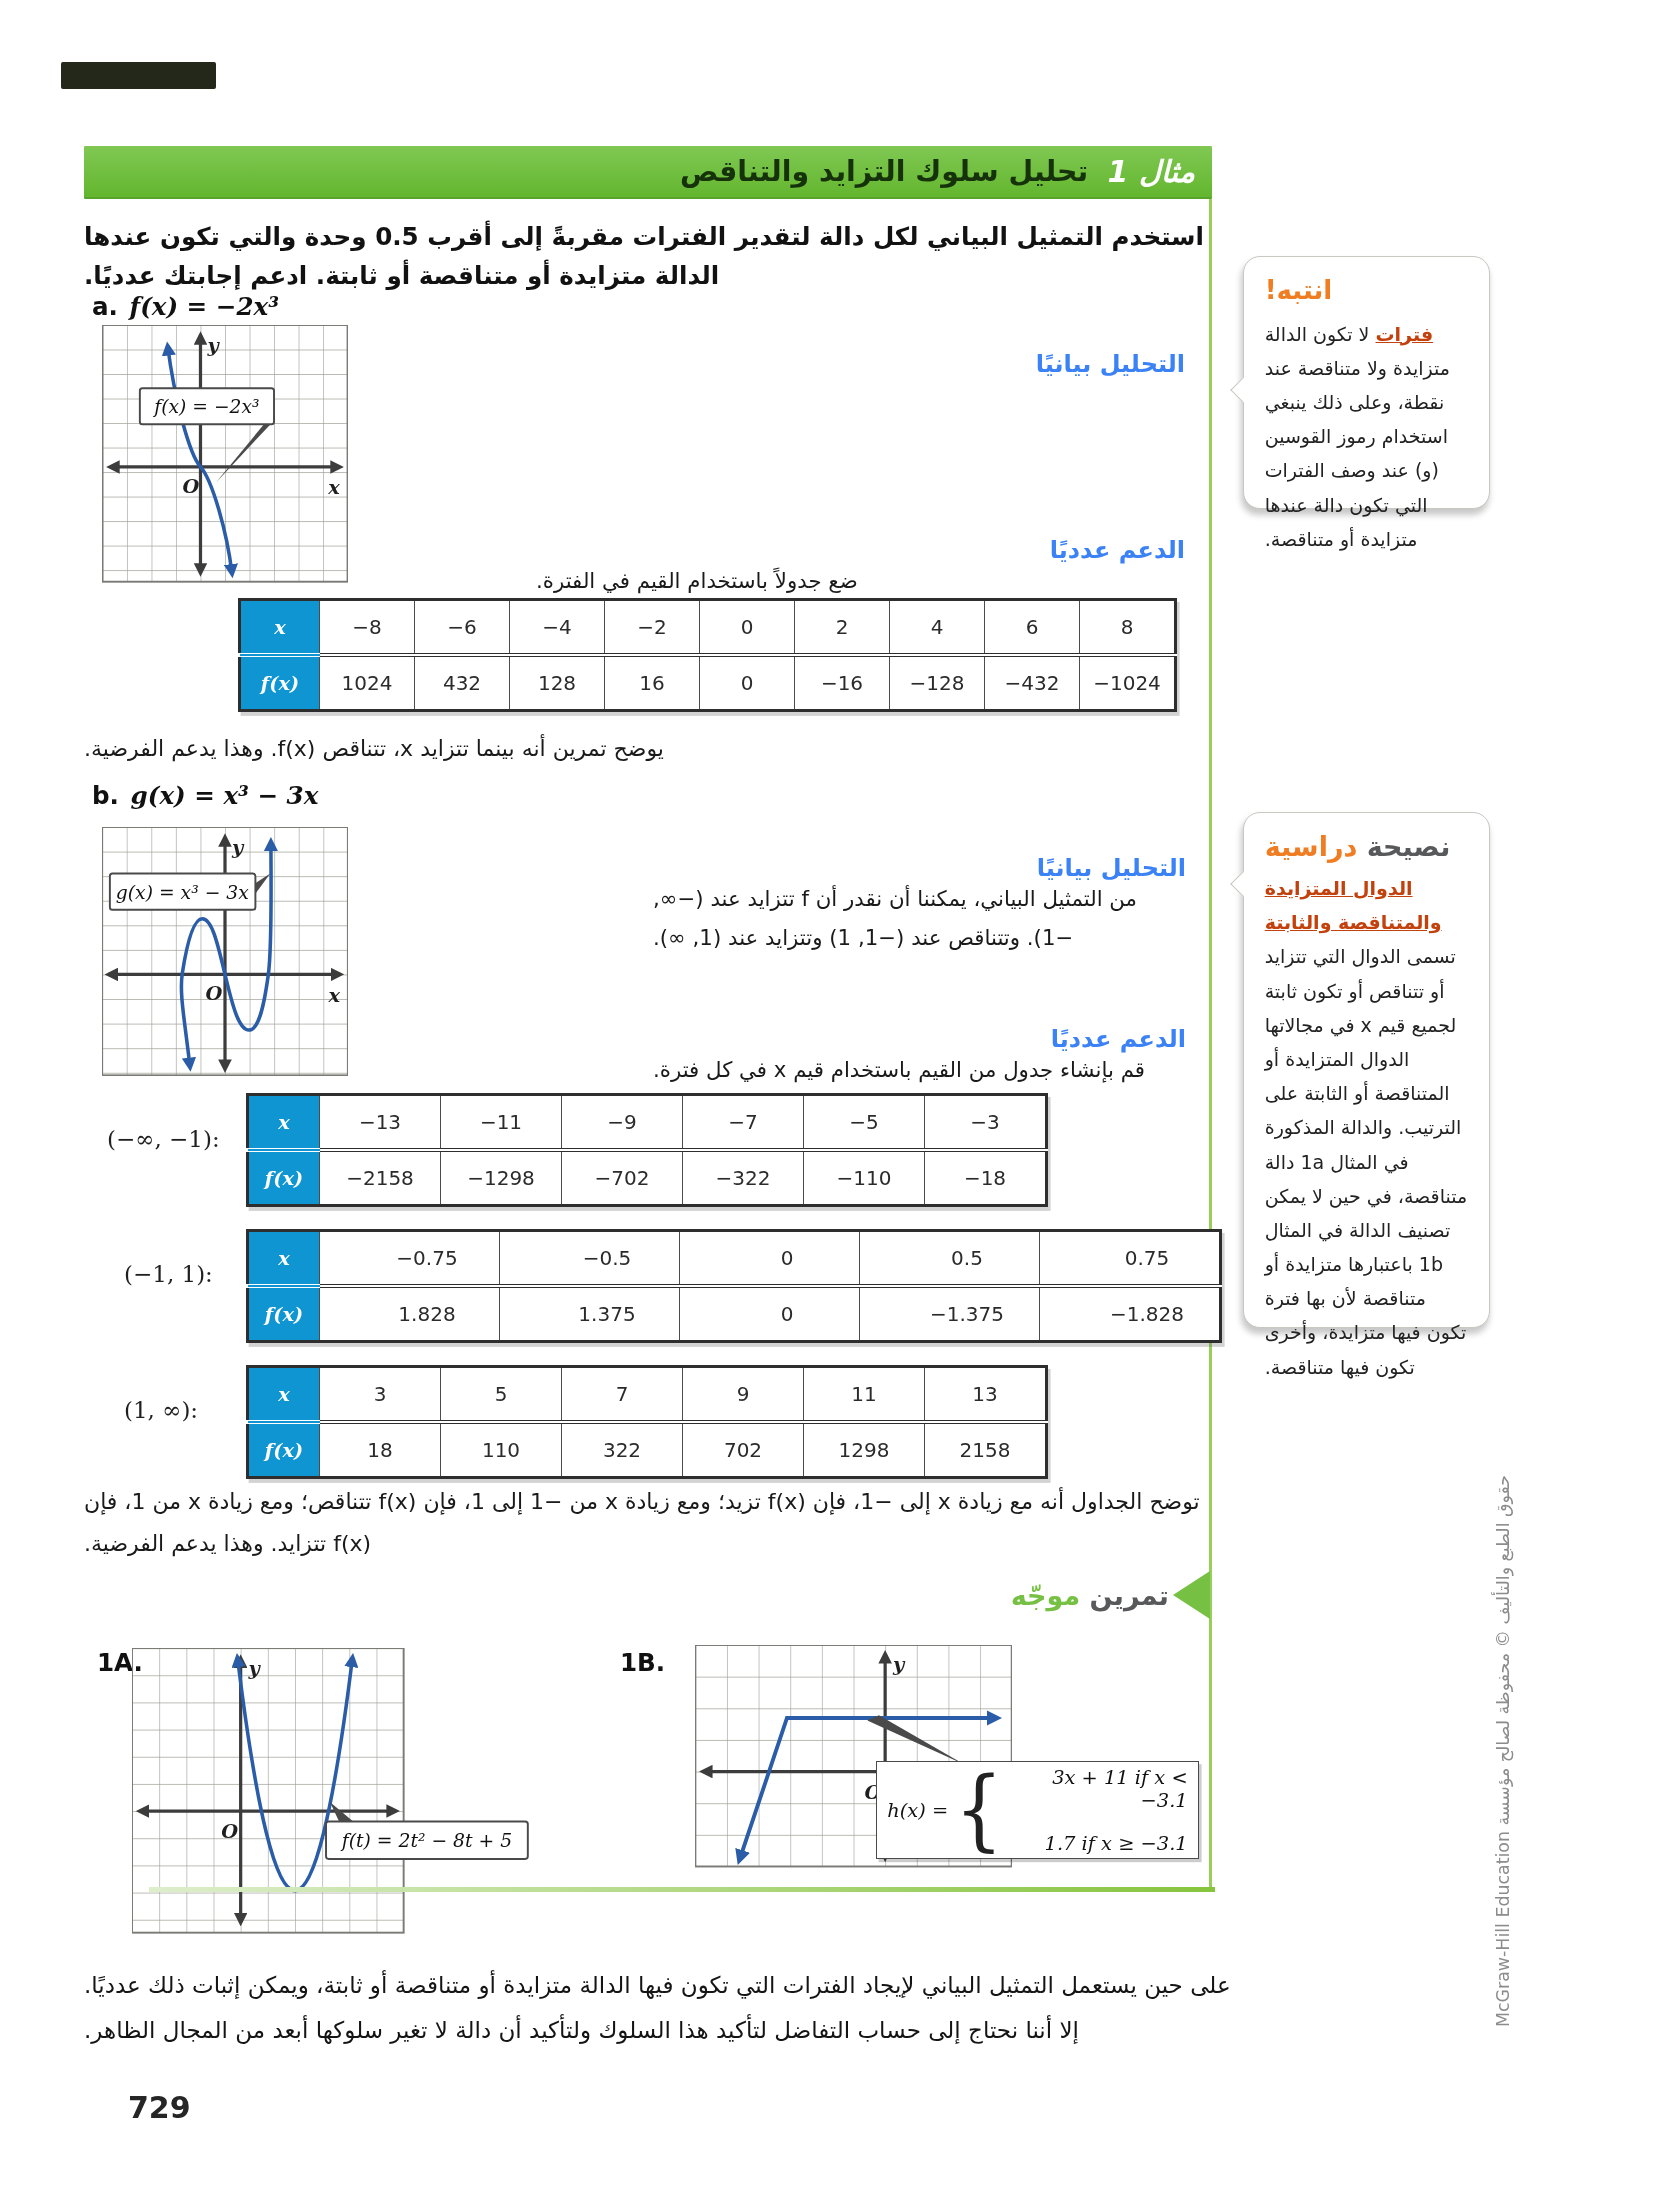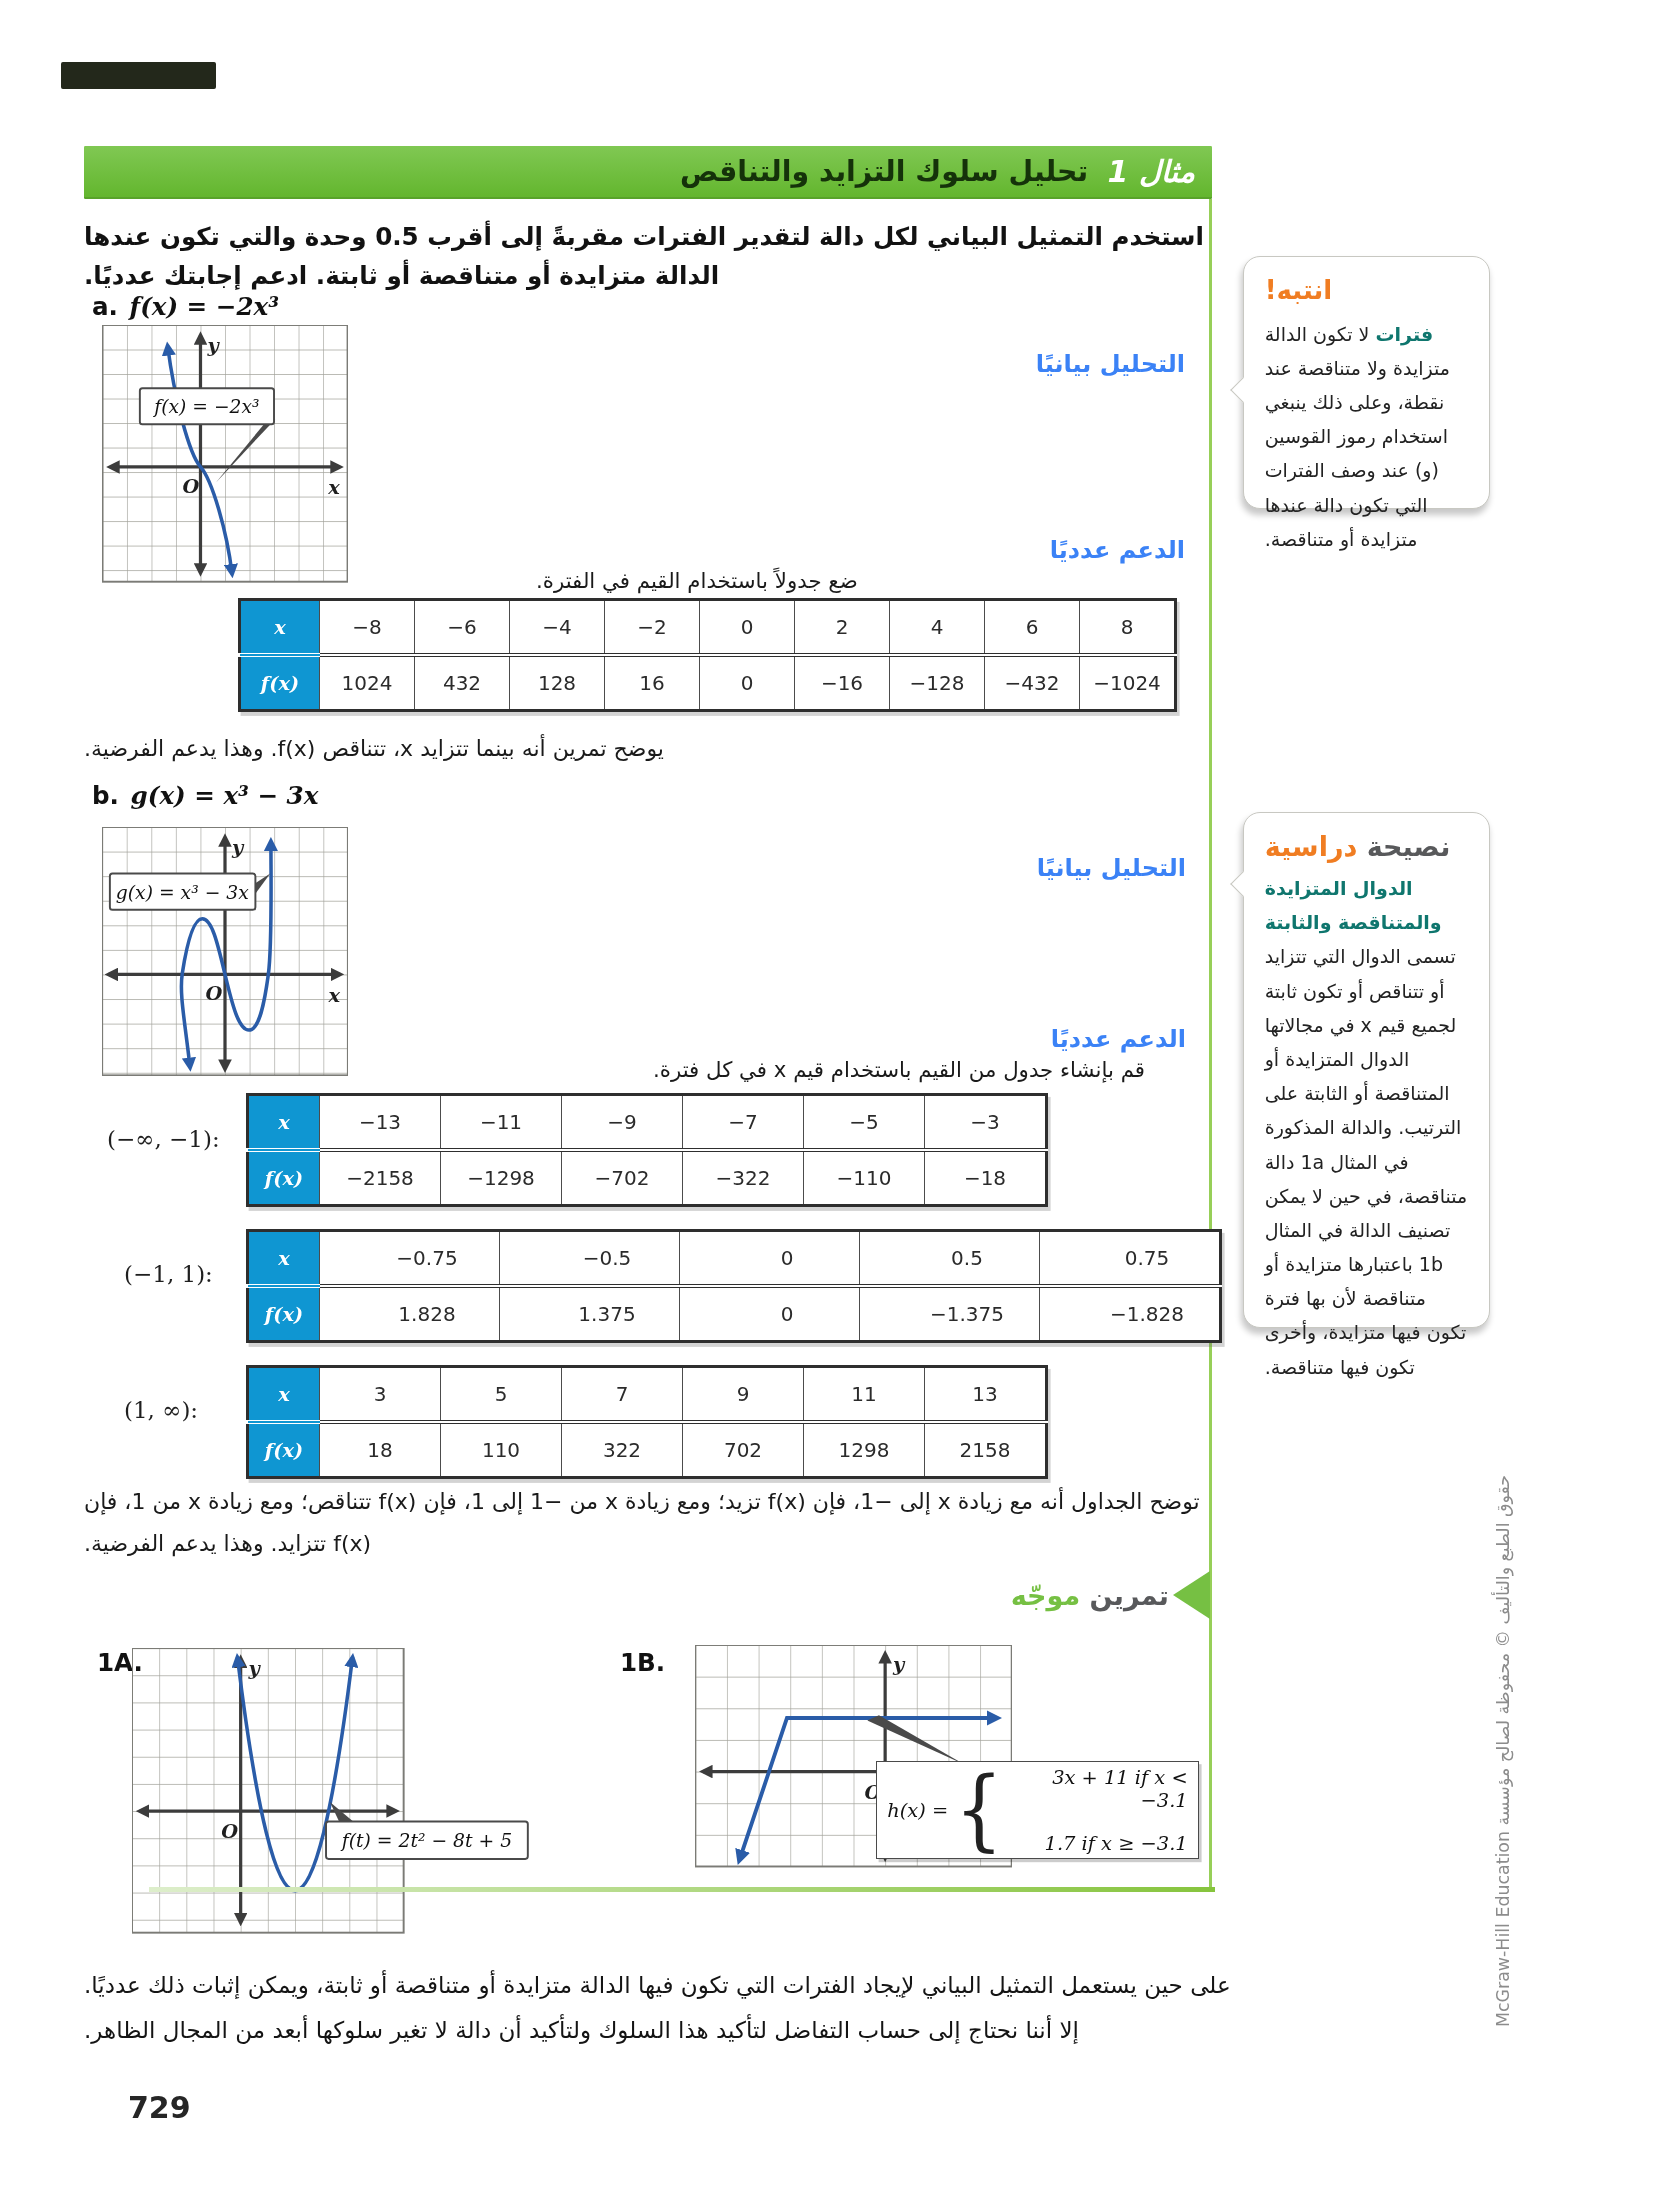--- a/index.html
+++ b/index.html
@@ -55,21 +55,21 @@
   .tb6 td{width:118px;} .tb5 td{width:142px;padding-left:36px;} .tb6 .rh,.tb5 .rh{width:68px;}
   .int-lbl{font-family:"DejaVu Serif",serif;font-size:23px;color:#1f1f1f;direction:ltr;}
 
   
   .callout{width:247px;background:#ffffff;border:1.9px solid #c8c8c2;border-radius:17px;
     box-shadow:-1.9px 5.2px 6.5px rgba(0,0,0,.22);padding:18px 20.7px;box-sizing:border-box;}
   .tail{position:absolute;left:-10.3px;width:17px;height:17px;background:#fff;
     border-left:1.9px solid #c8c8c2;border-bottom:1.9px solid #c8c8c2;transform:rotate(45deg);}
   .co-title{font-size:26px;font-weight:bold;color:#f07d22;margin-bottom:11.6px;}
   .co-body{font-size:19px;line-height:1.8;color:#222;}
-  .kw-blue{color:#0f766e;font-weight:bold;}
+  .kw-blue{color:#c2410c;font-weight:bold;text-decoration:underline;}
   .st-title{font-size:27px;font-weight:bold;margin-bottom:9px;}
   .st-plain{color:#58595b;} .st-accent{color:#f07d22;}
 
   
   .gp-head{right:485px;top:1580px;font-size:27px;font-weight:bold;color:#3f3f3f;}
   .gp-accent{color:#76c043;}
   .gp-item-lbl{font-size:24.6px;font-weight:bold;color:#111;}
 
   
   .axlbl{font-family:"DejaVu Serif",serif;font-style:italic;font-weight:bold;
@@ -189,20 +189,21 @@
   <text class="axlbl" x="201" y="42">y</text>
   <text class="axlbl" x="350" y="270">x</text>
   <text class="axlbl" x="160" y="268">O</text>
   <polygon points="235,88 235,106 260,72" fill="#4a4a4a"></polygon>
   <rect x="12" y="72" width="225" height="56" rx="4" fill="#ffffff" stroke="#4a4a4a" stroke-width="3"></rect>
   <text class="boxlbl" x="124" y="111">g(x) = x³ − 3x</text>
 </svg>
 
 <div class="abs" style="left:653px;top:835px;width:533px;height:271px;">
   <div class="abs rtl col-head" style="right:0;top:0;">التحليل بيانيًا</div>
+  <div class="abs rtl body-txt" style="right:0;top:44px;width:533px;">من التمثيل البياني، يمكننا أن نقدر أن f تتزايد عند (−∞, −1). وتتناقص عند (−1, 1) وتتزايد عند (1, ∞).</div>
   <div class="abs rtl col-head" style="right:0;top:171px;">الدعم عدديًا</div>
   <div class="abs rtl body-txt" style="right:0;top:215px;width:533px;">قم بإنشاء جدول من القيم باستخدام قيم x في كل فترة.</div>
 </div>
 
 <div class="abs int-lbl" style="left:107px;top:1126px;">(−∞, −1):</div>
 <table class="vt tb6" style="left:246px;top:1093px;">
   <tbody>
       <tr>
     <th class="rh">x</th>
   <td>−13</td>

